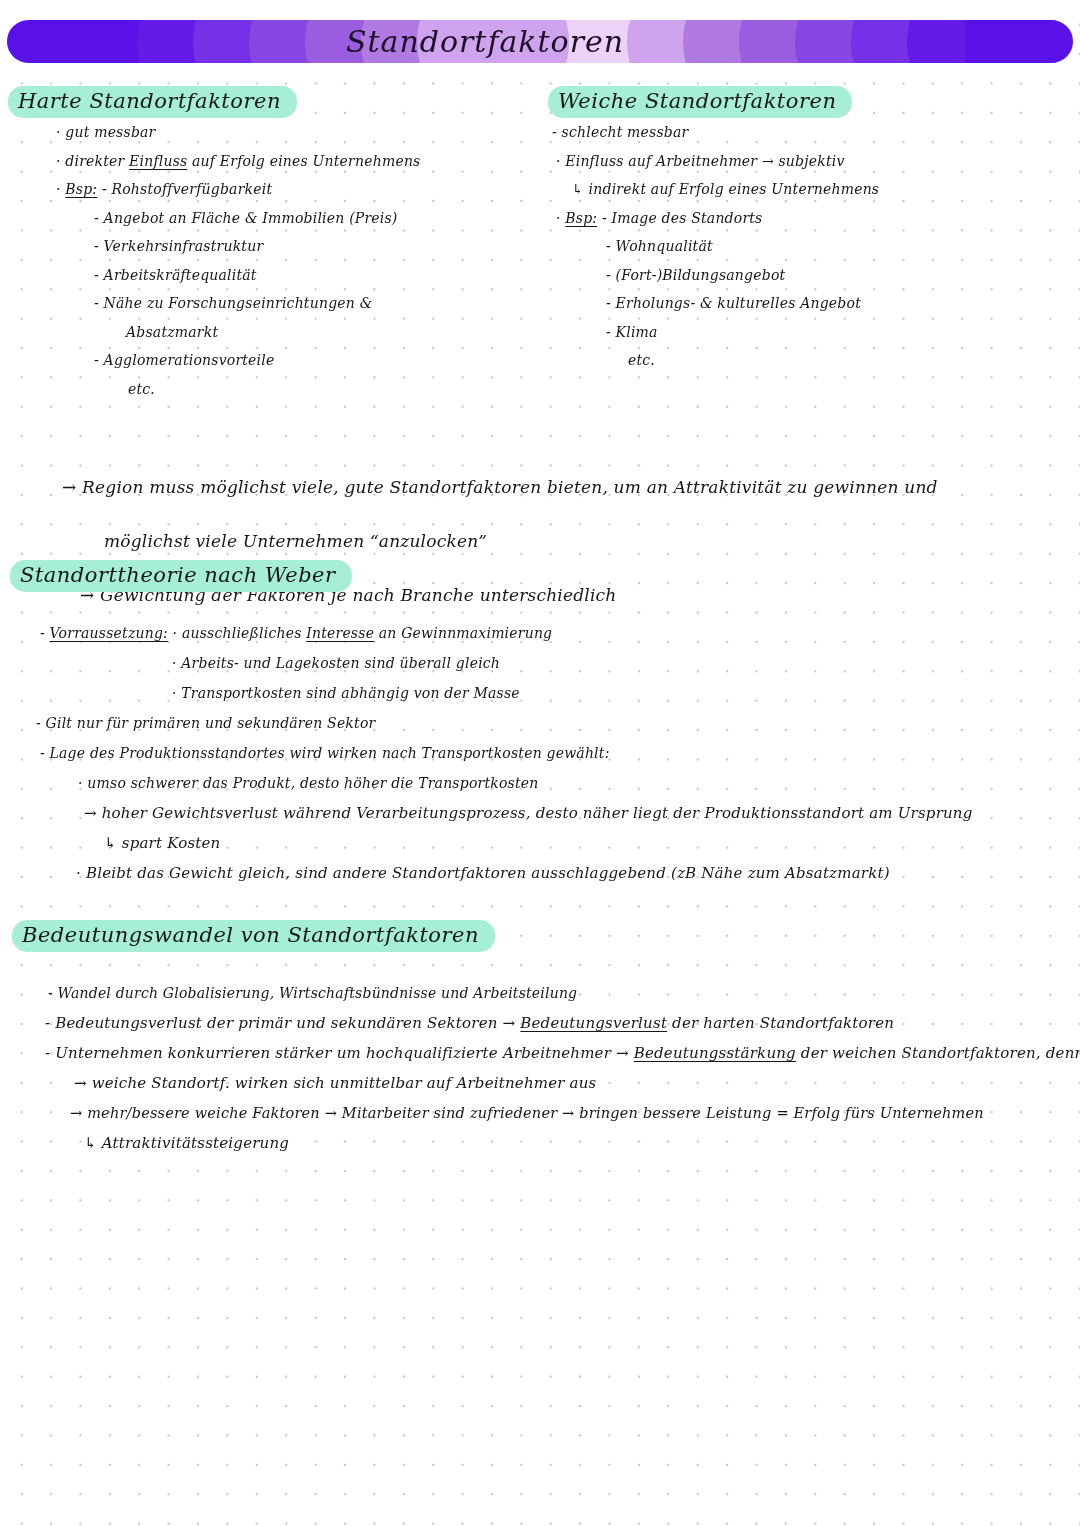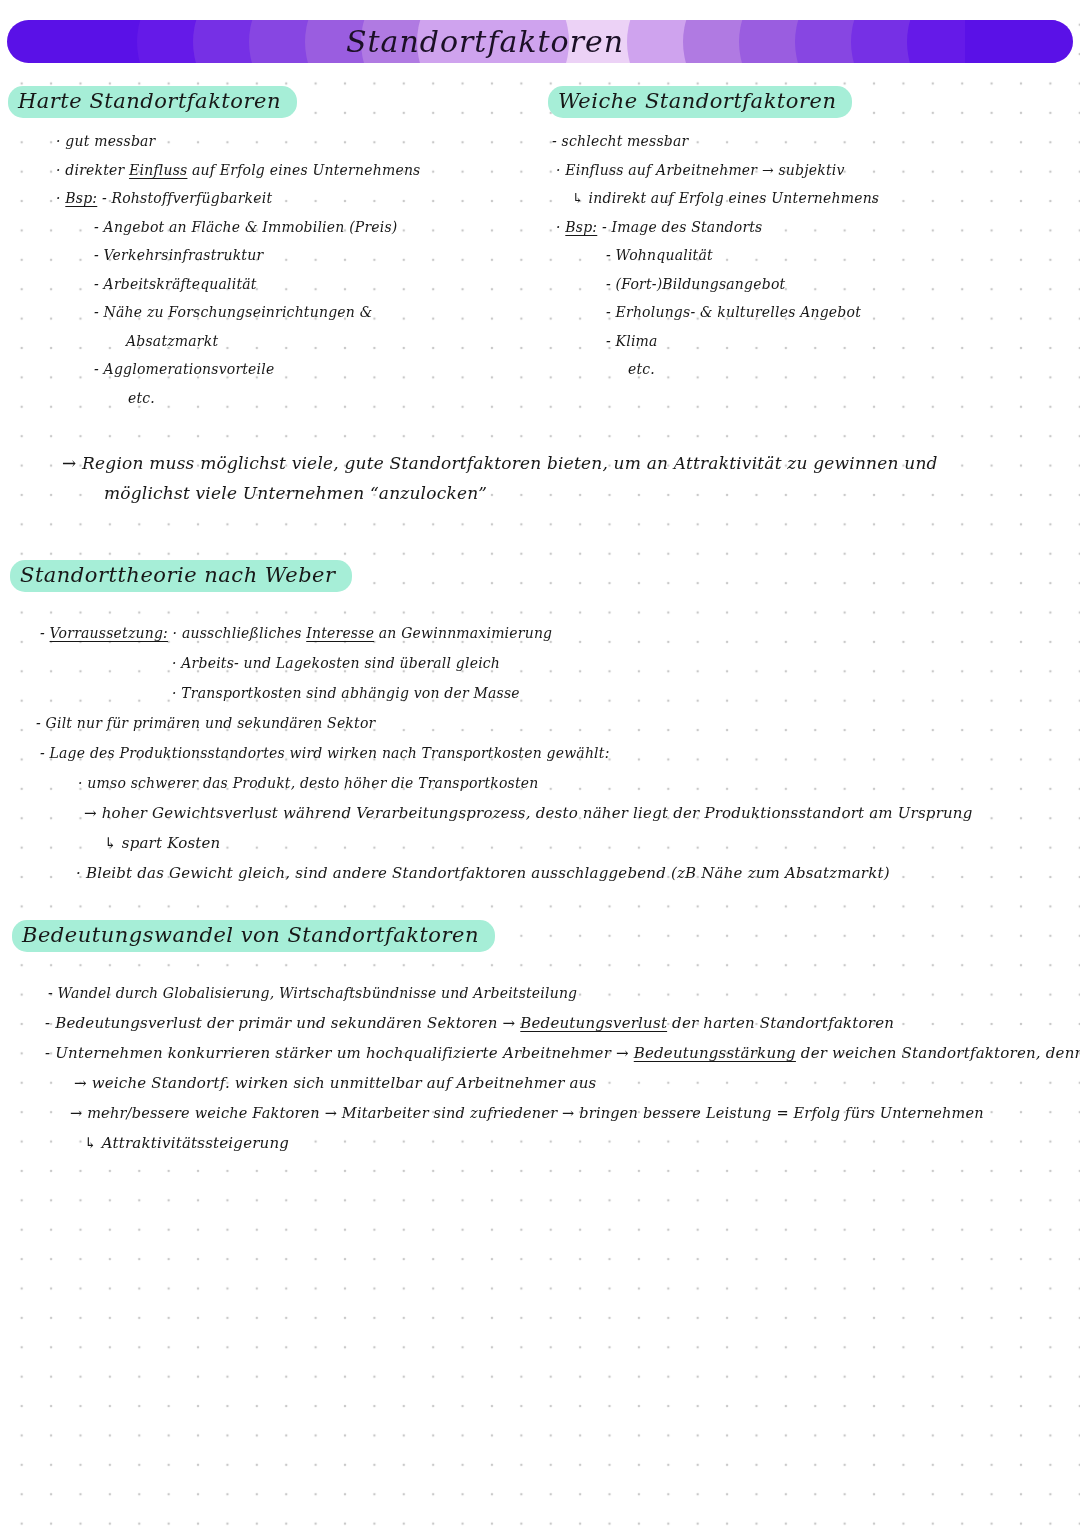--- a/index.html
+++ b/index.html
@@ -60,24 +60,24 @@
   }
 
   
   .ln { line-height:28.5px; font-size:14px; white-space:nowrap; letter-spacing:0.2px; }
   .ul { text-decoration:underline; text-underline-offset:3px; }
   .sm  { font-size:15px; }
   .xs  { font-size:14.5px; }
 
   .col-left  { position:absolute; left:8px;   top:86px; width:536px; }
   .col-right { position:absolute; left:548px; top:86px; width:528px; }
-  .col-left .hl, .col-right .hl { margin-bottom:9px; }
+  .col-left .hl, .col-right .hl { }
 
   .summary { position:absolute; left:62px; top:448px; }
-  .summary .ln { line-height:30px; font-size:17px; }
+  .summary .ln { line-height:30px; font-size:17px;margin-top:24px; }
 
   .weber { position:absolute; left:10px; top:560px; }
   .weber .lines { margin-top:26px; }
   .weber .ln { line-height:30px; }
 
   .wandel { position:absolute; left:12px; top:920px; }
   .wandel .lines { margin-top:26px; }
   .wandel .ln { line-height:30px; }
 </style>
 </head>
@@ -124,20 +124,21 @@
   <div class="ln" style="padding-left:58px">- Wohnqualität</div>
   <div class="ln" style="padding-left:58px">- (Fort-)Bildungsangebot</div>
   <div class="ln" style="padding-left:58px">- Erholungs- &amp; kulturelles Angebot</div>
   <div class="ln" style="padding-left:58px">- Klima</div>
   <div class="ln" style="padding-left:80px">etc.</div>
 </section>
 
 <section class="summary">
   <div class="ln">→ Region muss möglichst viele, gute Standortfaktoren bieten, um an Attraktivität zu gewinnen und</div>
   <div class="ln" style="padding-left:42px">möglichst viele Unternehmen “anzulocken”</div>
+  <div class="ln" style="padding-left:18px">→ Gewichtung der Faktoren je nach Branche unterschiedlich</div>
 </section>
 
 <section class="weber">
   <div class="hl">Standorttheorie nach Weber</div>
   <div class="lines">
     <div class="ln" style="padding-left:30px"><span>- </span><span class="ul">Vorraussetzung:</span><span> · ausschließliches </span><span class="ul">Interesse</span><span> an Gewinnmaximierung</span></div>
     <div class="ln" style="padding-left:162px">· Arbeits- und Lagekosten sind überall gleich</div>
     <div class="ln" style="padding-left:162px">· Transportkosten sind abhängig von der Masse</div>
     <div class="ln" style="padding-left:26px">- Gilt nur für primären und sekundären Sektor</div>
     <div class="ln" style="padding-left:30px">- Lage des Produktionsstandortes wird wirken nach Transportkosten gewählt:</div>

